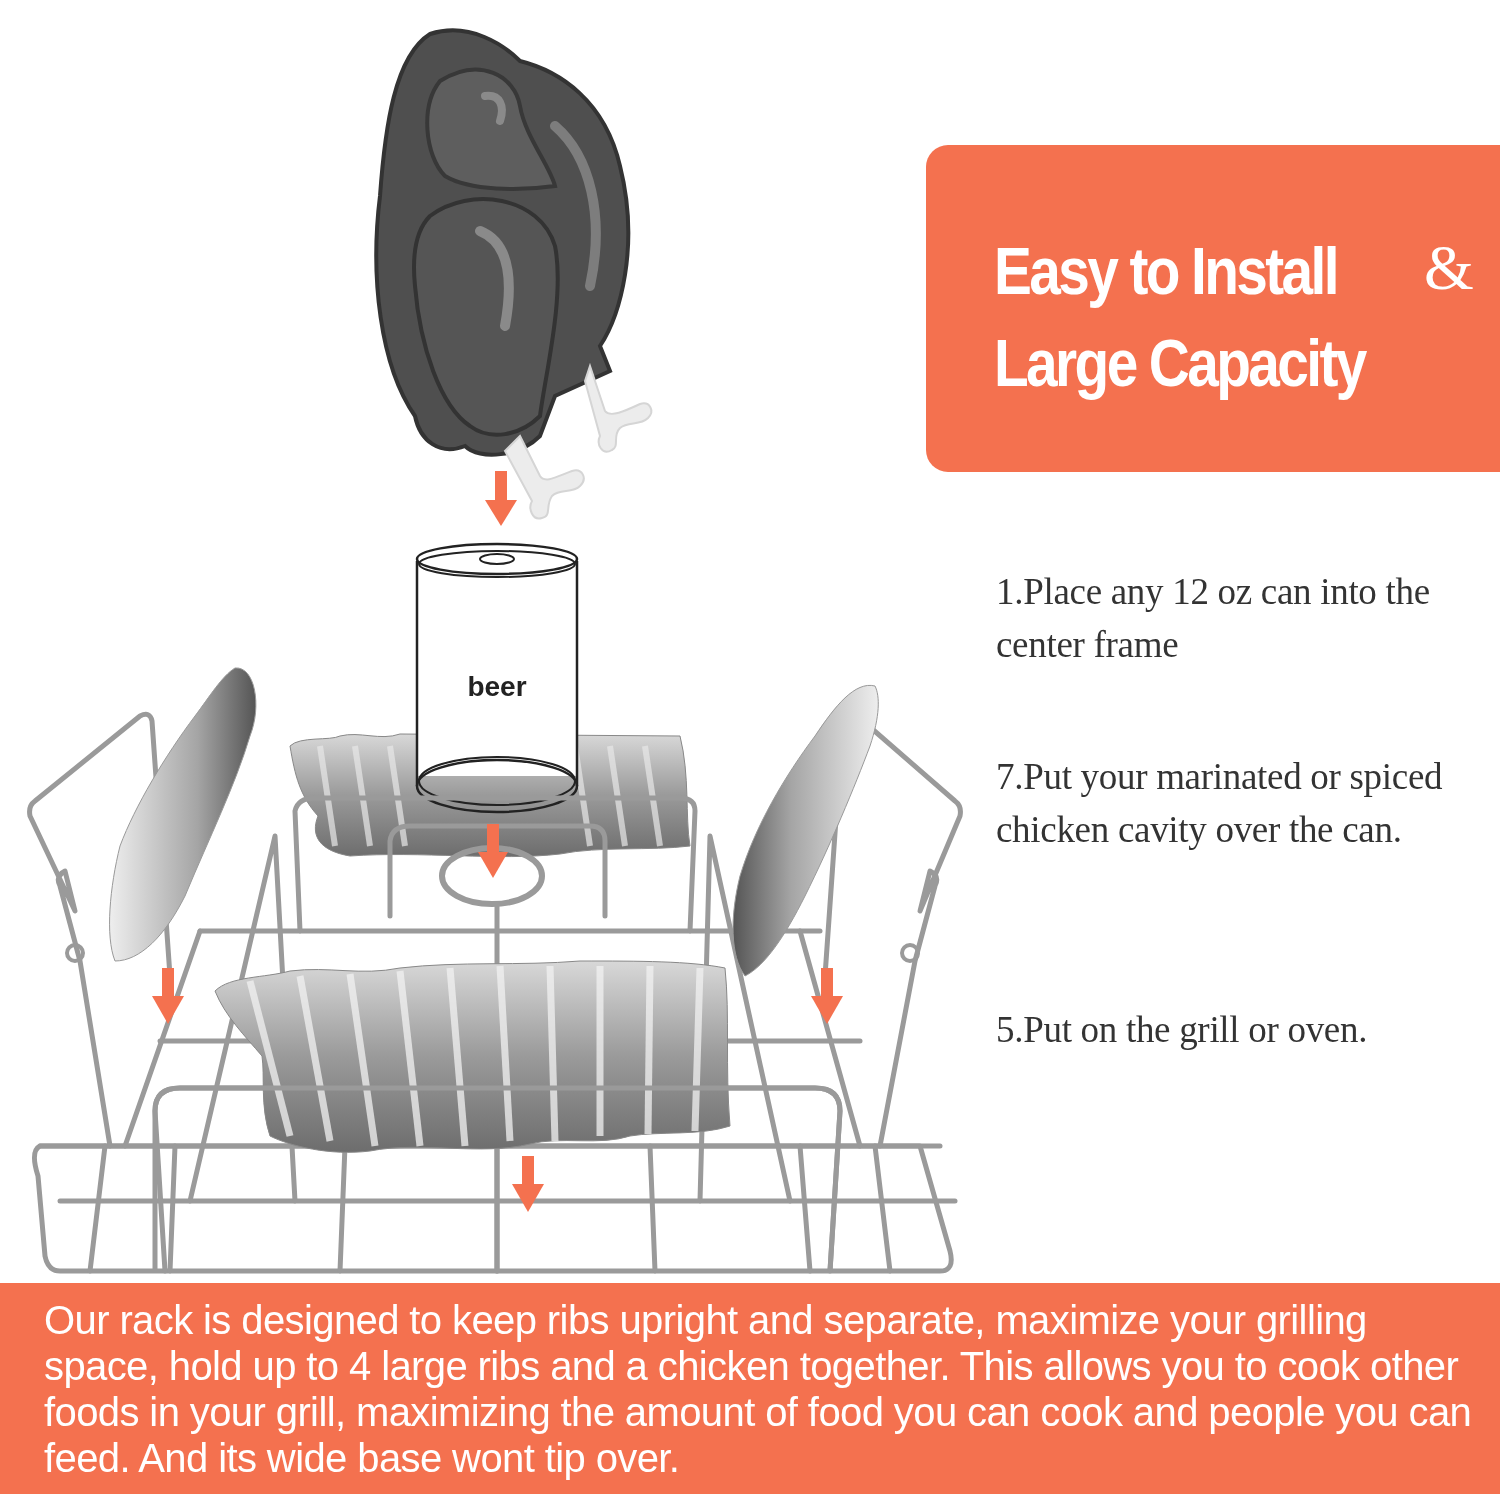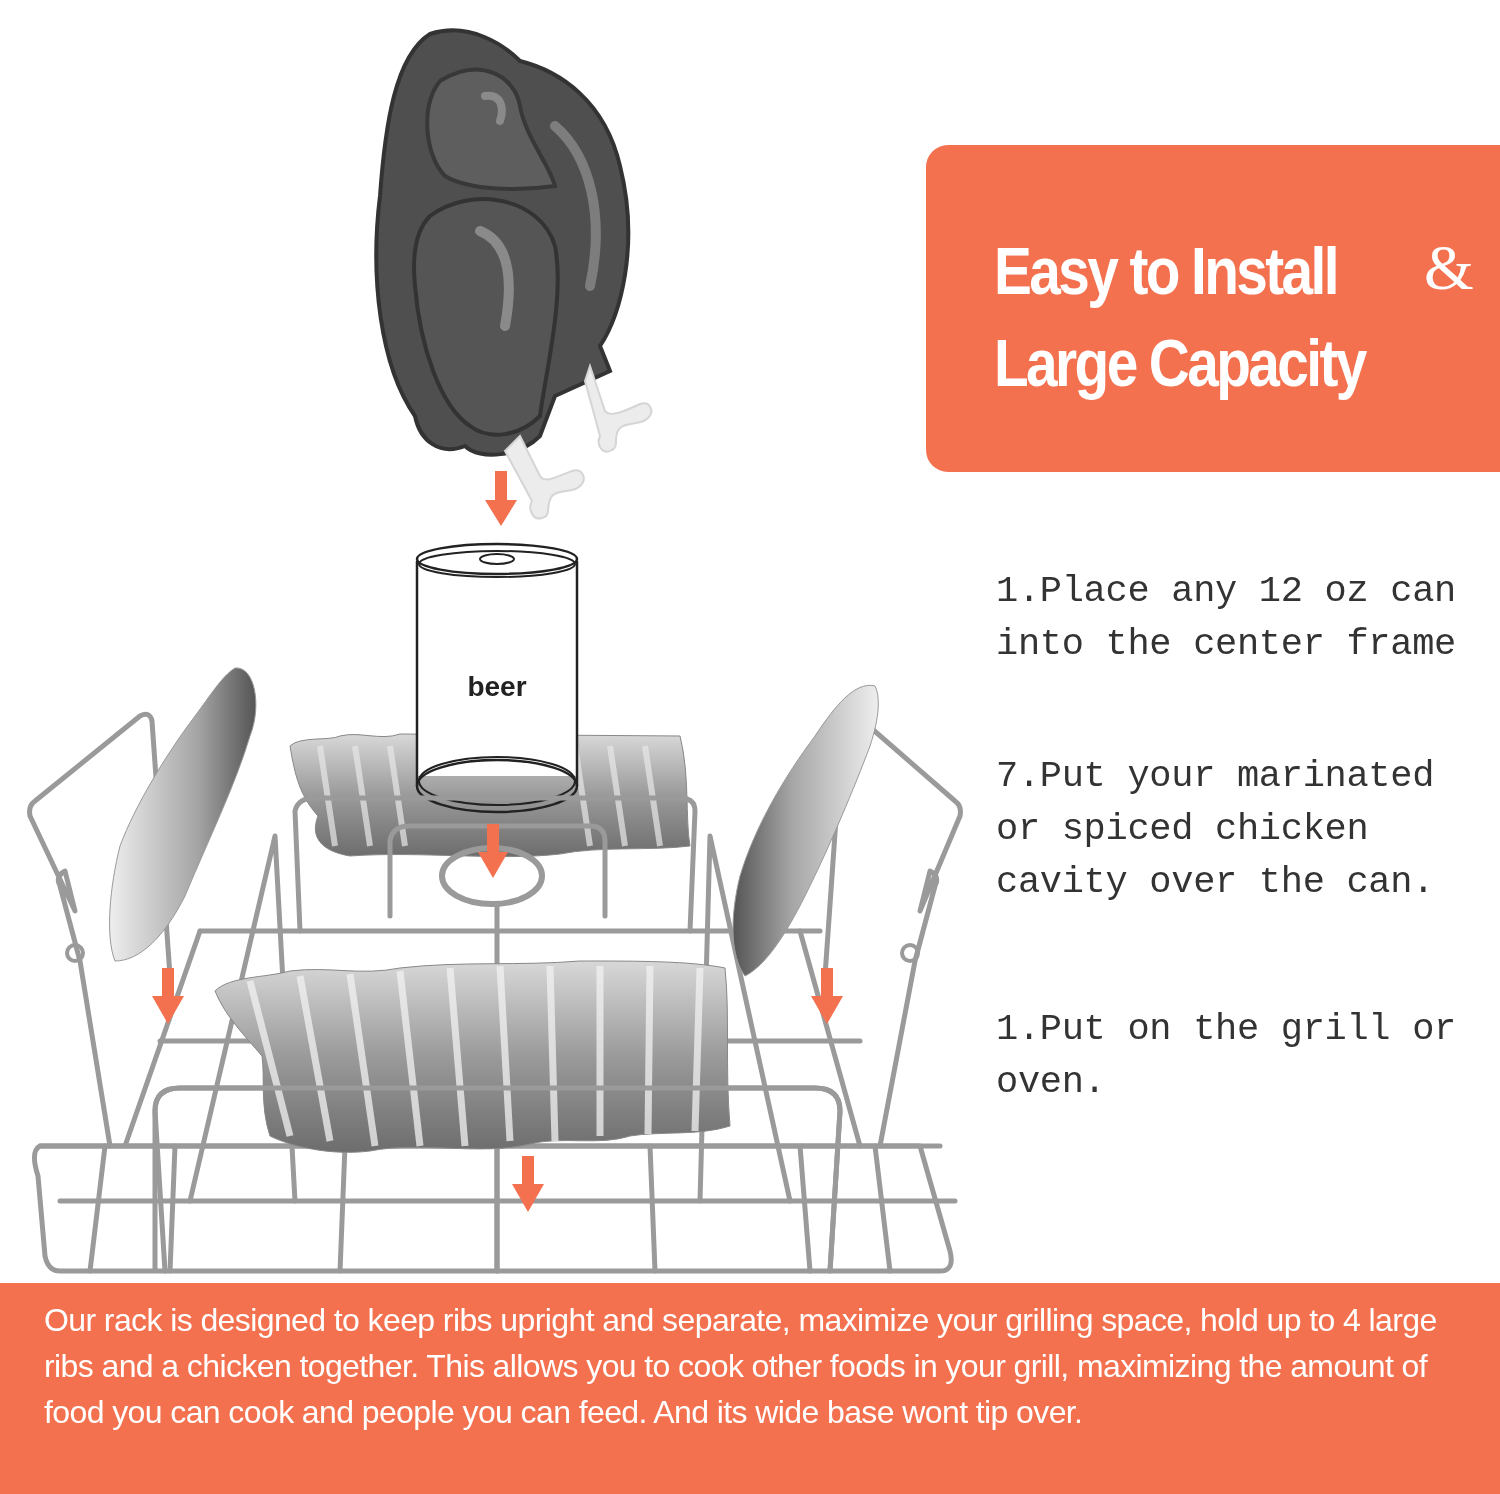--- a/index.html
+++ b/index.html
@@ -21,34 +21,34 @@
     }
     .title-line.l1 { top: 88px; }
     .title-line.l2 { top: 180px; }
     .ampersand {
       position: absolute; left: 498px; top: 86px; color: #ffffff;
       font-family: "Liberation Serif", serif; font-size: 64px; font-weight: 400;
     }
 
     .steps { position: absolute; left: 996px; top: 565px; width: 500px; }
     .step {
-      color: #333333; font-family: Liberation Mono, monospace; font-size: 37px;
+      color: #333333; font-family: Liberation Serif, serif; font-size: 37px;
       line-height: 53px; letter-spacing: -0.3px;
     }
     .step.s1 { position: absolute; top: 0; }
     .step.s2 { position: absolute; top: 185px; }
     .step.s3 { position: absolute; top: 438px; }
 
     .footer-banner {
       position: absolute; left: 0; top: 1283px; width: 1500px; height: 211px;
       background: #f4714f;
     }
     .footer-text {
       position: absolute; left: 44px; top: 14px; width: 1440px;
-      color: #ffffff; font-family: "Liberation Sans", sans-serif; font-size: 32px;
+      color: #ffffff; font-family: "Liberation Sans", sans-serif; font-size: 40px;
       line-height: 46px; letter-spacing: -0.6px;
     }
   </style>
 </head>
 <body>
 
 <div class="illustration">
   <svg width="980" height="1280" viewBox="0 0 980 1280" xmlns="http://www.w3.org/2000/svg">
     <defs>
       <linearGradient id="meat" x1="0" y1="0" x2="0" y2="1">
@@ -190,18 +190,18 @@
 
 <div class="title-card">
   <div class="title-line l1">Easy to Install</div>
   <div class="ampersand">&amp;</div>
   <div class="title-line l2">Large Capacity</div>
 </div>
 
 <div class="steps">
   <div class="step s1">1.Place any 12 oz can into the center frame</div>
   <div class="step s2">7.Put your marinated or spiced chicken cavity over the can.</div>
-  <div class="step s3">1.Put on the grill or oven.</div>
+  <div class="step s3">5.Put on the grill or oven.</div>
 </div>
 
 <div class="footer-banner">
   <div class="footer-text">Our rack is designed to keep ribs upright and separate, maximize your grilling space, hold up to 4 large ribs and a chicken together. This allows you to cook other foods in your grill, maximizing the amount of food you can cook and people you can feed. And its wide base wont tip over.</div>
 </div>
 
 </body></html>

